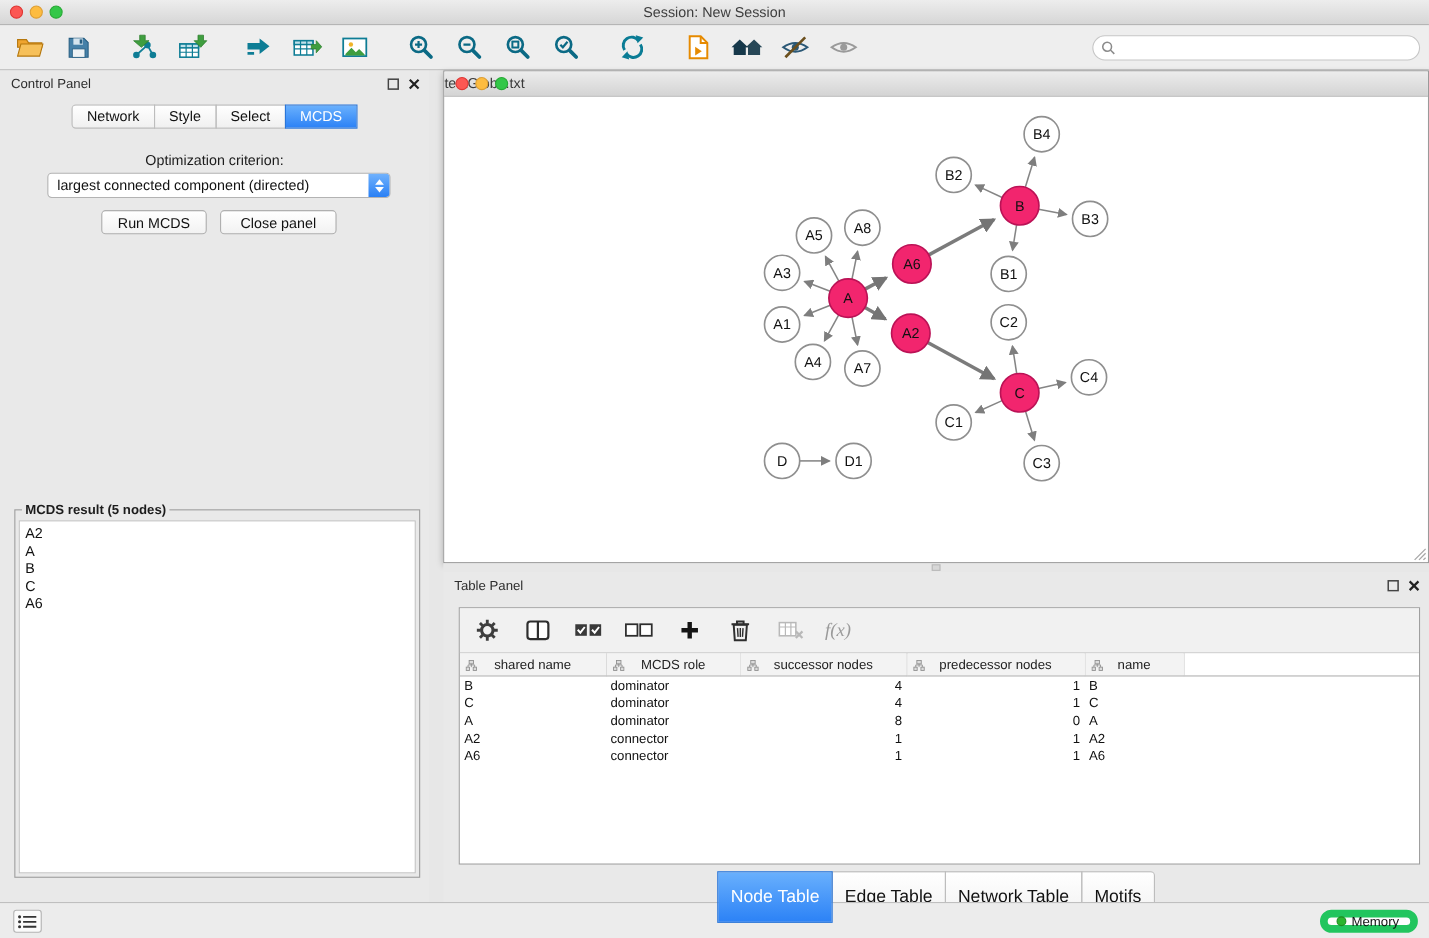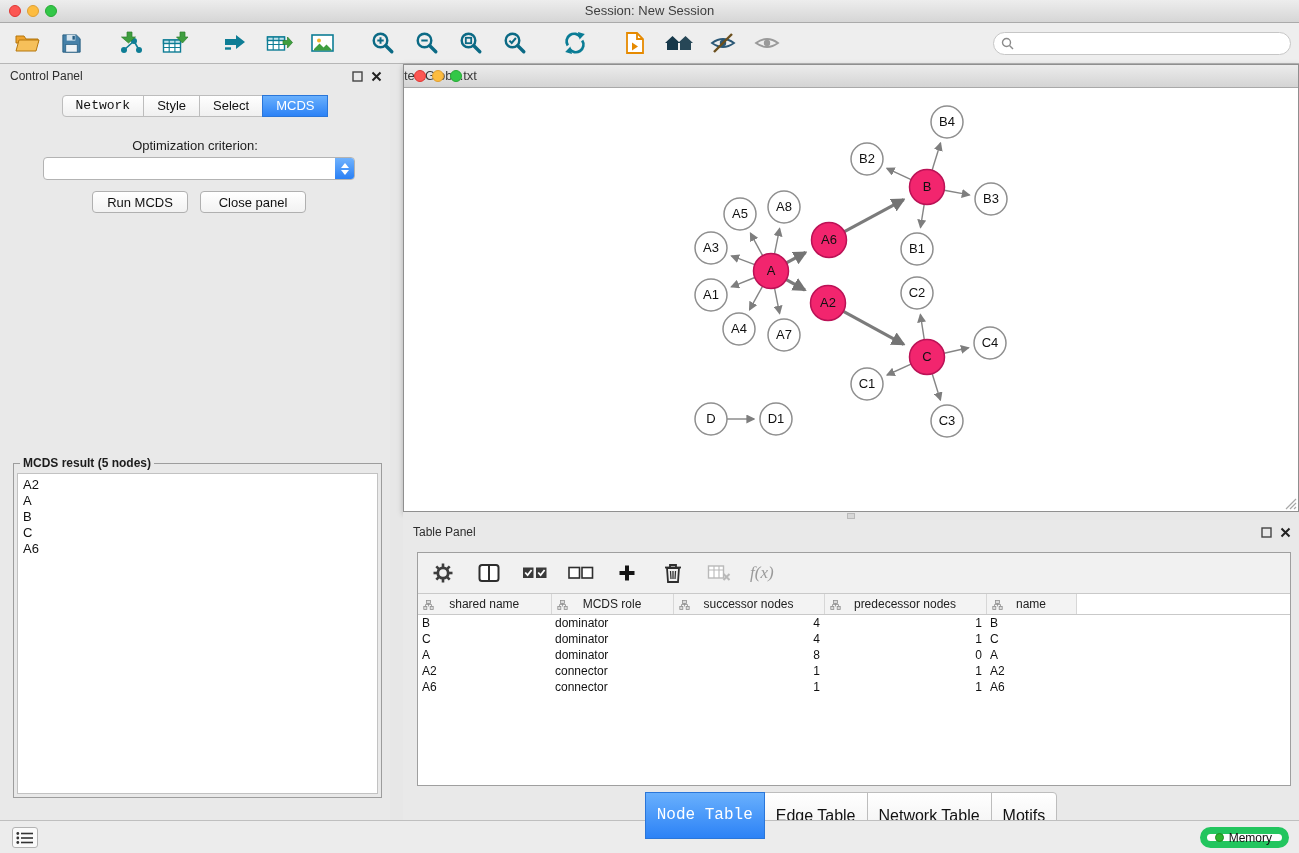--- a/index.html
+++ b/index.html
@@ -27,21 +27,21 @@
   .search-wrap .mag{position:absolute;left:8px;top:5px;}
 
   
   .cpanel{position:absolute;left:0;top:64px;width:390px;height:756px;background:#e9e9e9;box-sizing:border-box;}
   .panel-head{position:absolute;left:0;top:0;width:100%;height:24px;}
   .panel-head .ph-title{position:absolute;left:10px;top:5px;font-size:12px;color:#2e2e2e;}
   .panel-head .ph-btns{position:absolute;right:8px;top:6px;display:flex;gap:8px;}
   .cp-tabs{position:absolute;left:0;top:31px;width:100%;display:flex;justify-content:center;}
   .tab{height:20px;line-height:20px;padding:0 13px;background:linear-gradient(#ffffff,#f0f0f0);
     border:1px solid #bdbdbd;margin-left:-1px;font-size:13px;color:#111;cursor:default;}
-  .tab:first-child{border-radius:4px 0 0 4px;margin-left:0;font-family:Liberation Mono, monospace;}
+  .tab:first-child{border-radius:4px 0 0 4px;margin-left:0;}
   .tab:last-child{border-radius:0 4px 4px 0;}
   .tab.active{background:linear-gradient(#69b0fd,#2c82f6);border-color:#2a76d9;color:#fff;border-radius:0;position:relative;z-index:2;}
   .opt-label{position:absolute;left:0;top:74px;width:100%;text-align:center;font-size:13px;color:#1c1c1c;}
   .combo{position:absolute;left:43px;top:93px;width:312px;height:23px;background:#fff;border:1px solid #b3b3b3;
     border-radius:4px;box-sizing:border-box;cursor:default;}
   .combo .combo-text{position:absolute;left:8px;top:0;line-height:21px;font-size:13px;color:#111;}
   .combo .stepper{position:absolute;right:0;top:0;width:19px;height:21px;border-radius:0 3px 3px 0;
     background:linear-gradient(#70b2fd,#2a80f5);display:flex;align-items:center;justify-content:center;}
   .cp-btn{position:absolute;height:22px;background:linear-gradient(#ffffff,#f2f2f2);border:1px solid #b0b0b0;
     border-radius:4px;font-family:"Liberation Sans",sans-serif;font-size:13px;color:#111;cursor:default;
@@ -271,20 +271,21 @@
       </span>
     </div>
     <div class="cp-tabs">
       <span class="tab">Network</span>
       <span class="tab">Style</span>
       <span class="tab">Select</span>
       <span class="tab active">MCDS</span>
     </div>
     <div class="opt-label">Optimization criterion:</div>
     <div class="combo">
+      <span class="combo-text">largest connected component (directed)</span>
       <span class="stepper">
         <svg width="10" height="14" viewBox="0 0 10 14">
           <polygon points="5,1 9,6 1,6" fill="#fff"></polygon>
           <polygon points="5,13 9,8 1,8" fill="#fff"></polygon>
         </svg>
       </span>
     </div>
     <button class="cp-btn" id="run-btn">Run MCDS</button>
     <button class="cp-btn" id="closep-btn">Close panel</button>
     <fieldset class="mcds-fieldset">

